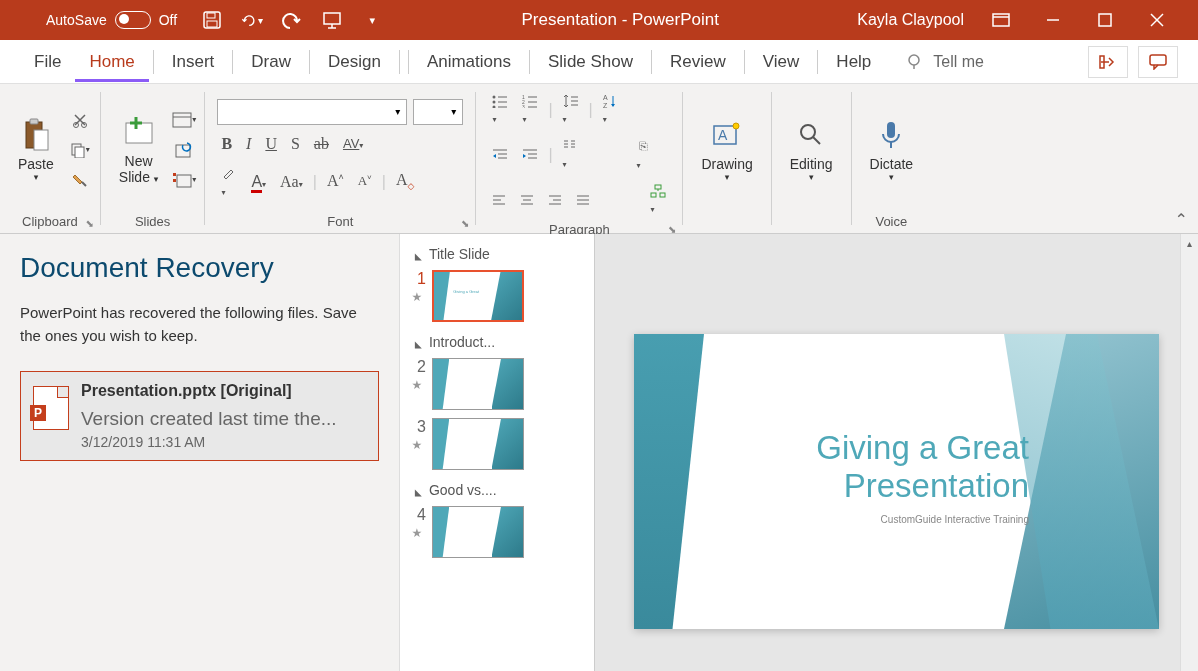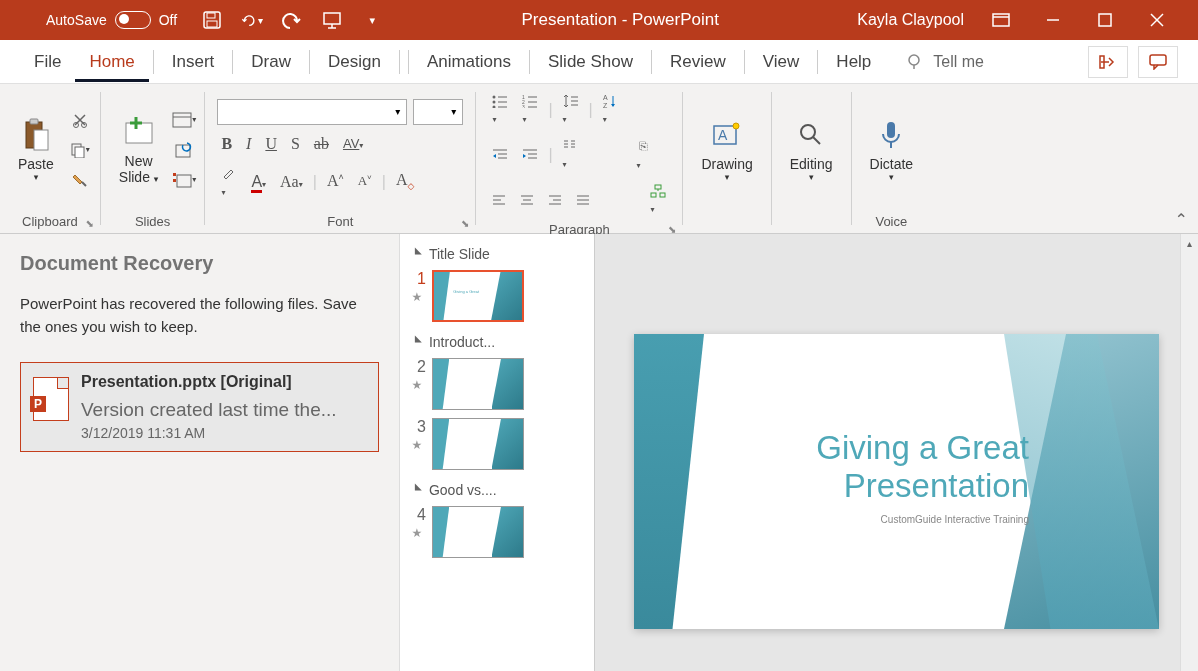--- a/index.html
+++ b/index.html
@@ -14,21 +14,21 @@
 .qat { display: flex; align-items: center; gap: 18px; margin-left: 18px; }
 .qat-icon { width: 22px; height: 22px; display:flex; align-items:center; justify-content:center; cursor:pointer; }
 .titlebar .center { flex: 1; text-align: center; font-size: 17px; }
 .titlebar .right { display: flex; align-items: center; gap: 22px; font-size: 16px; }
 .user-name { font-size: 16px; }
 .win-btn { width: 30px; height: 30px; display:flex; align-items:center; justify-content:center; cursor:pointer; }
 
 
 .ribbon-tabs { height: 44px; background: #fff; display: flex; align-items: center; padding: 0 20px; gap: 0; border-bottom: 1px solid #e0e0e0; }
 .tab { padding: 10px 14px; font-size: 17px; color: #444; cursor: pointer; }
-.tab.active { color: #b83b1c; border-bottom: 3px solid #0f172a; padding-bottom:7px;}
+.tab.active { color: #b83b1c; border-bottom: 3px solid #8b5cf6; padding-bottom:7px;}
 .tab-divider { width: 1px; height: 24px; background: #ccc; margin: 0 4px; }
 .tellme { display: flex; align-items: center; gap: 10px; color: #666; margin-left: 20px; }
 .tab-right { margin-left: auto; display: flex; gap: 10px; }
 .tab-right-btn { width: 40px; height: 32px; border: 1px solid #ddd; display:flex; align-items:center; justify-content:center; cursor:pointer; }
 
 
 .ribbon { height: 150px; background: #f3f2f1; display: flex; align-items: stretch; position: relative; border-bottom: 1px solid #ccc; }
 .group { display: flex; flex-direction: column; align-items: center; padding: 4px 8px 2px; }
 .group-content { flex: 1; display: flex; align-items: center; gap: 4px; }
 .group-label { font-size: 13px; color: #555; height: 20px; display:flex; align-items:center; justify-content:center; width:100%; position:relative;}
@@ -43,37 +43,37 @@
 .font-row { display:flex; gap:6px; align-items:center; }
 .font-group-inner { display:flex; flex-direction:column; gap:8px; padding: 4px; align-items:flex-start;}
 .fbtn { padding: 2px 4px; font-size: 16px; color: #555; cursor:pointer; font-family: "Times New Roman", serif;}
 .collapse { position:absolute; right:10px; bottom:4px; cursor:pointer; color:#666;}
 
 
 .main { display: flex; height: 437px; background: #e6e6e6; }
 
 
 .recovery { width: 400px; background: #f3f2f1; padding: 18px 20px; border-right:1px solid #ddd; }
-.recovery h1 { font-size: 20px; font-weight: 700; color: #737373; margin-bottom: 18px; }
+.recovery h1 { font-size: 28px; font-weight: 400; color: #0c4a6e; margin-bottom: 18px; }
 .recovery p { font-size: 15px; color: #333; line-height: 1.5; margin-bottom: 24px; }
 .rec-item { border: 1.5px solid #c43e1c; background: #e8e8e8; padding: 10px 12px; display: flex; gap: 12px; align-items: flex-start; cursor:pointer; }
 .rec-icon { width: 36px; height: 44px; background: #fff; border: 1px solid #c43e1c; position:relative; display:flex; align-items:center; justify-content:center; margin-top:4px;}
 .rec-icon::before { content:''; position:absolute; top:0; right:0; width:10px; height:10px; background:#e8e8e8; border-left:1px solid #c43e1c; border-bottom:1px solid #c43e1c;}
 .rec-icon span { background:#c43e1c; color:#fff; font-size:12px; font-weight:bold; padding:1px 4px; position:absolute; left:-4px; top:18px;}
 .rec-info { flex: 1; }
 .rec-name { font-size: 16px; font-weight: 600; color: #333; margin-bottom: 8px; }
 .rec-ver { font-size: 19px; color: #666; margin-bottom: 4px; }
 .rec-date { font-size: 14px; color: #666; }
 
 
 .thumbs { width: 195px; background: #fff; border-right: 1px solid #ccc; overflow-y: auto; position:relative; padding-top:6px;}
 .thumbs::-webkit-scrollbar { width: 18px; }
 .thumbs::-webkit-scrollbar-track { background: #f0f0f0; }
 .thumbs::-webkit-scrollbar-thumb { background: #c0c0c0; }
-.section-hdr { font-size: 14px; color: #555; padding: 6px 28px 6px 16px; display:flex; align-items:flex-start; gap:6px;}
+.section-hdr { font-size: 14px; color: #555; padding: 6px 28px 6px 16px; display:flex; align-items:flex-end; gap:6px;}
 .section-hdr::before { content:'◢'; font-size:9px; color:#666; transform: rotate(90deg);}
 .thumb-row { display: flex; align-items: flex-start; padding: 2px 10px 6px 8px; gap: 6px; }
 .thumb-num { width: 18px; text-align: right; font-size: 16px; color: #666; }
 .thumb-num.active { color: #c43e1c; }
 .thumb-star { font-size: 12px; color: #999; }
 .thumb-col { display:flex; flex-direction:column; align-items:center; gap:2px; }
 .thumb-img { width: 92px; height: 52px; background: #fff; border: 1px solid #999; position:relative; overflow:hidden;}
 .thumb-img.active { border: 2.5px solid #e8512e; }
 .thumb-design { position:absolute; right:0; top:0; bottom:0; width:35%; background: linear-gradient(135deg, #4fa8b8 0%, #2d7a8a 100%); clip-path: polygon(30% 0, 100% 0, 100% 100%, 0 100%);}
 .thumb-left-accent { position:absolute; left:0; top:0; bottom:0; width:18%; background:#4fa8b8; clip-path: polygon(0 0, 100% 0, 60% 100%, 0 100%);}

